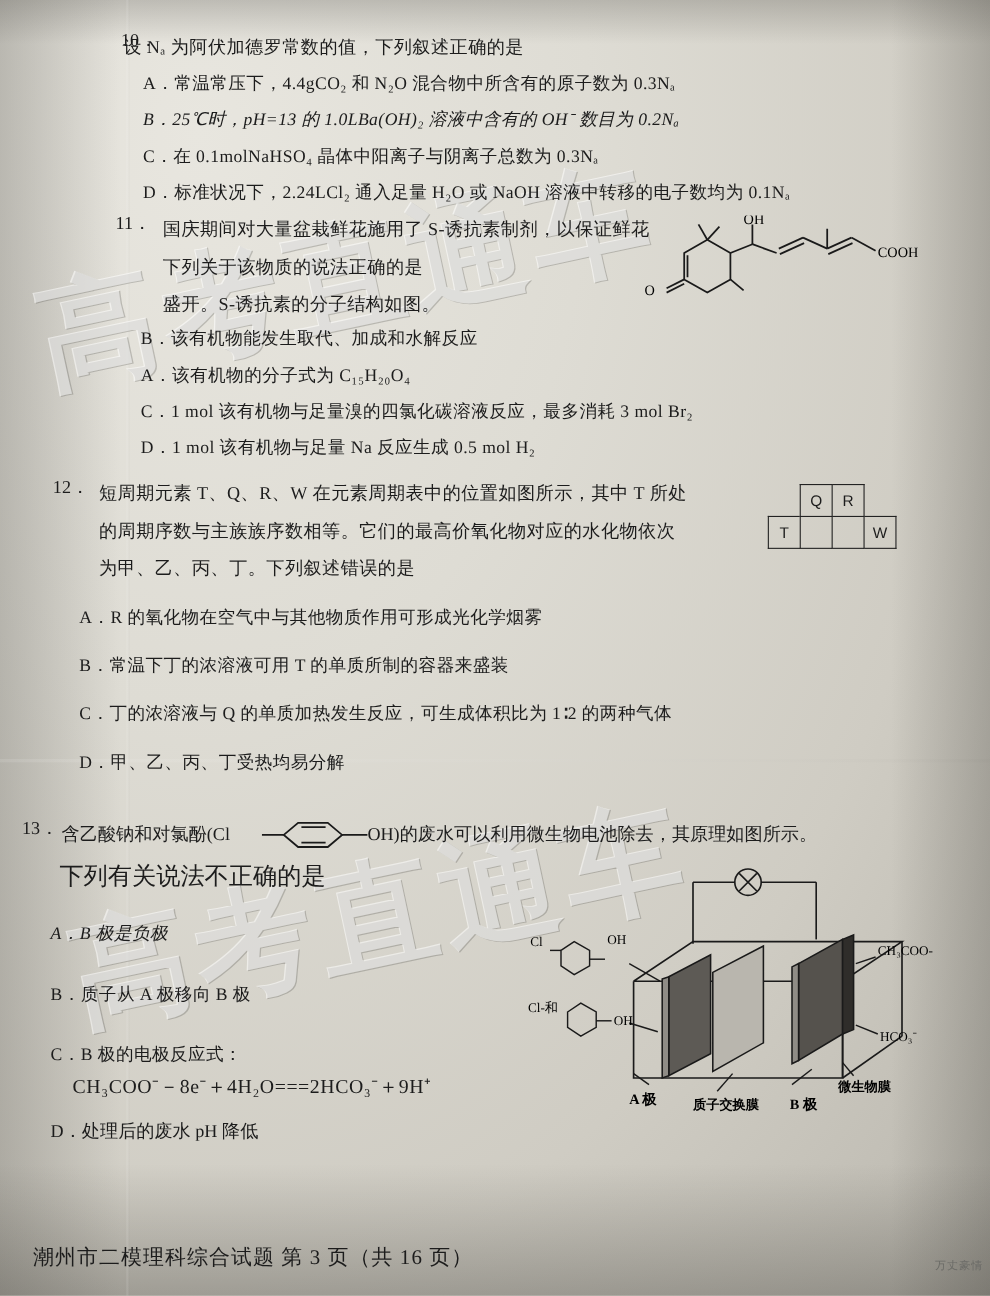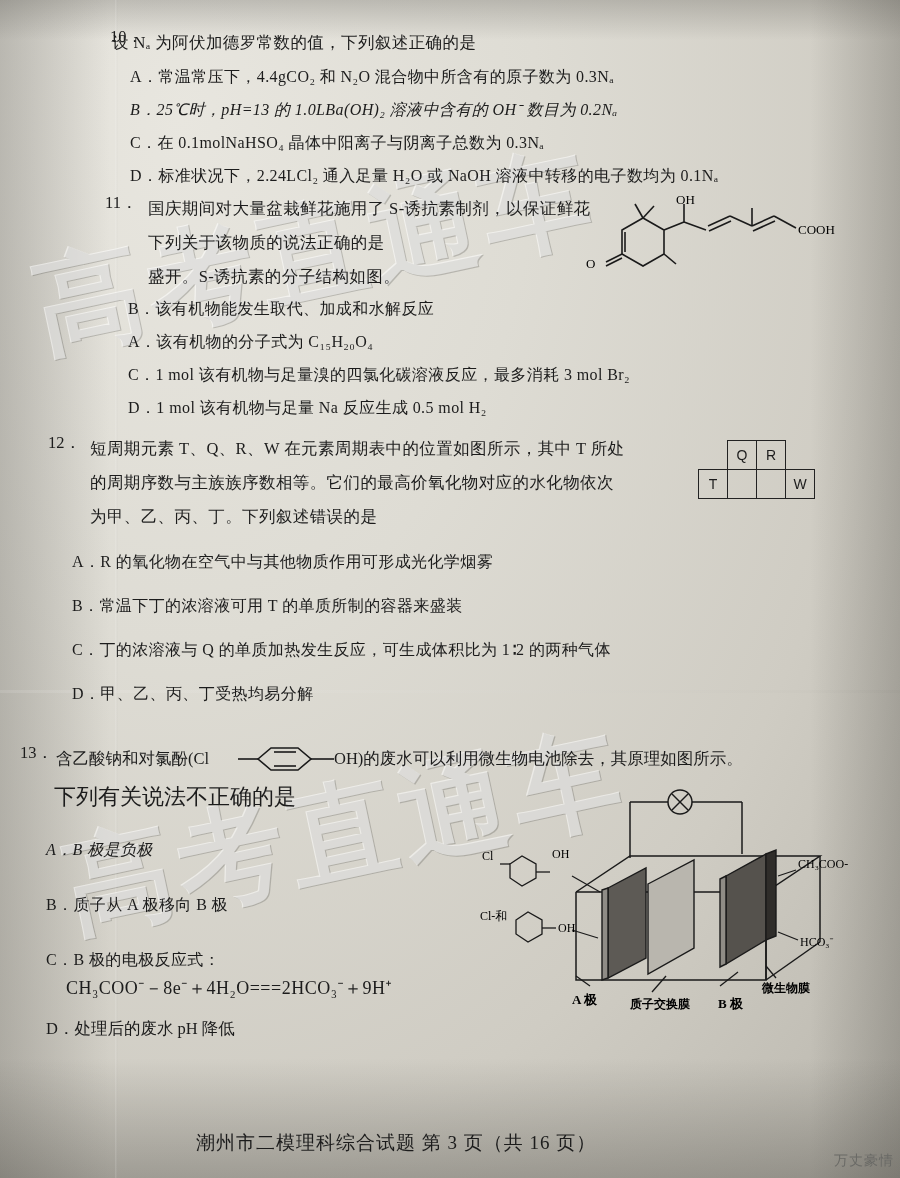--- a/index.html
+++ b/index.html
@@ -36,24 +36,24 @@
     color:rgba(255,255,255,.55);
     text-shadow:1px 1px 0 rgba(60,60,55,.25);
     letter-spacing:6px;
     transform:rotate(-12deg);
     white-space:nowrap;
   }
   .wm1{left:30px;top:180px;font-size:108px;}
   .wm2{left:60px;top:760px;font-size:108px;}
 
   .footer{
-    position:absolute;left:0;bottom:22px;width:792px;text-align:center;
-    font-size:19px;letter-spacing:1px;
-  }
-  .corner{position:absolute;right:6px;bottom:8px;font-size:14px;color:#6a6a66;letter-spacing:1px;}
+    position:absolute;left:0;bottom:22px;width:792px;text-align:left;
+    font-size:19px;letter-spacing:1px;padding-left:30px;
+  }
+  .corner{position:absolute;right:6px;bottom:20px;font-size:10px;color:#6a6a66;letter-spacing:1px;}
 
   .figbox{position:absolute;}
   svg{display:block;}
   .tbl td{border:1px solid #222;width:26px;height:26px;text-align:center;font-size:14px;font-family:"Liberation Sans",sans-serif;}
   .tbl{border-collapse:collapse;}
   .nob{border:none !important;}
   .formula{font-size:18px;letter-spacing:.5px;}
 </style>
 </head>
 <body>

